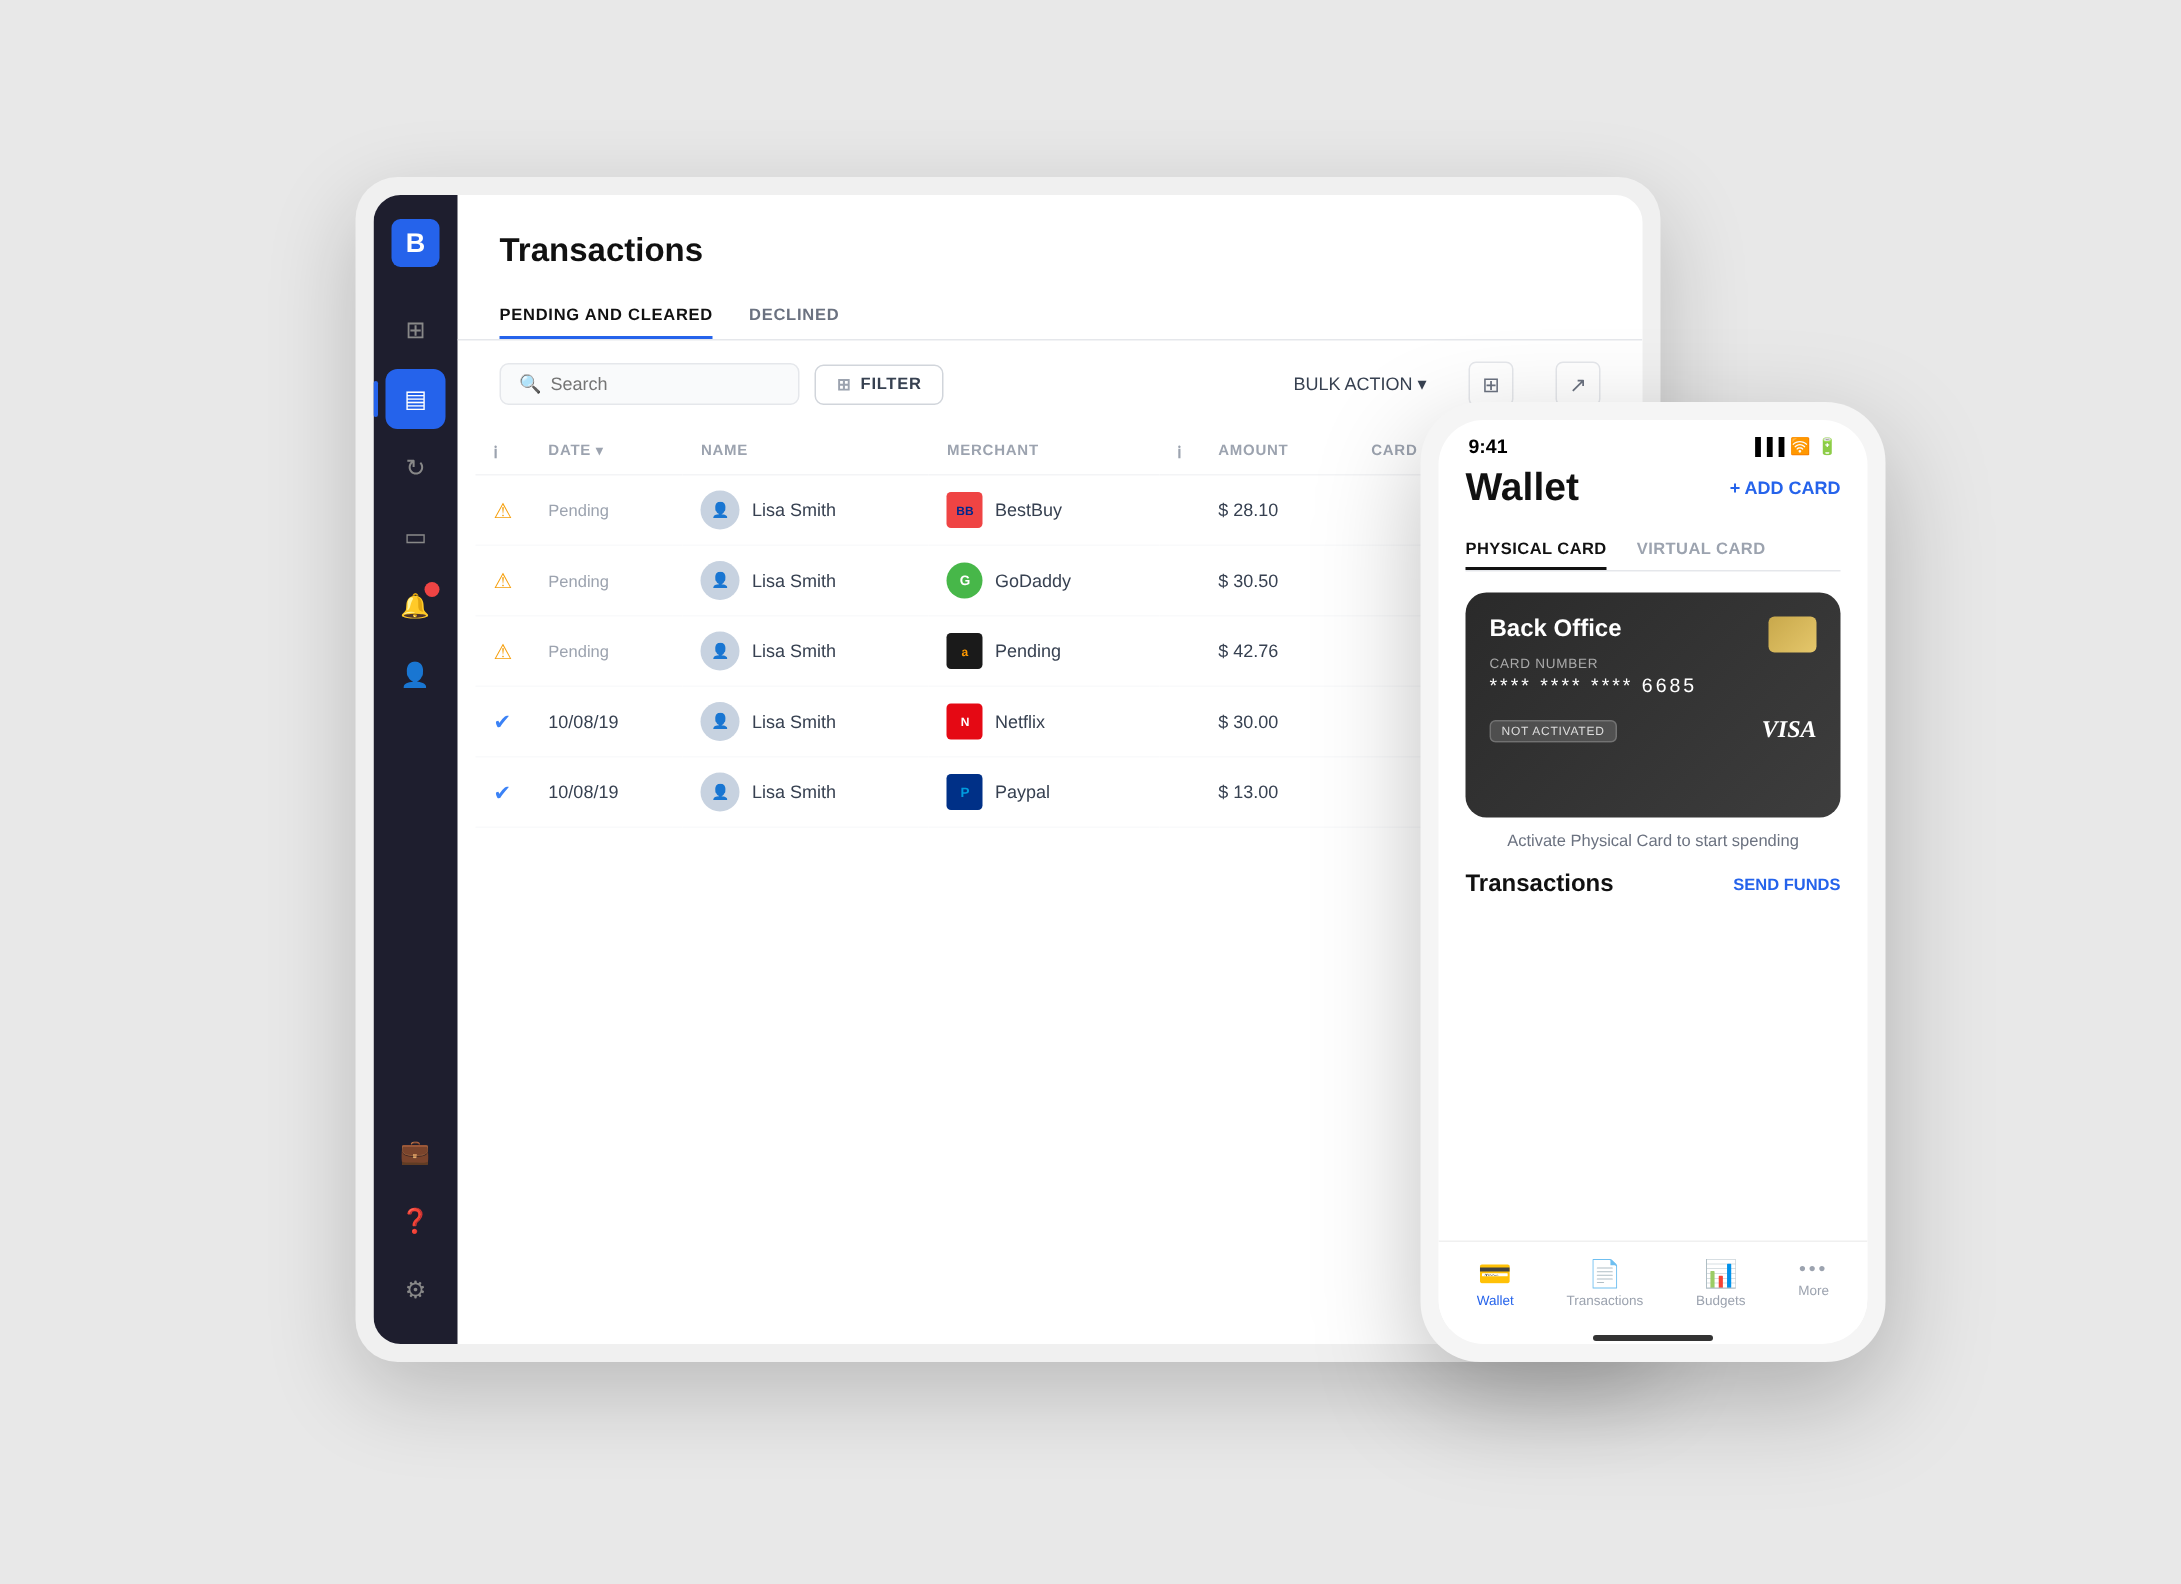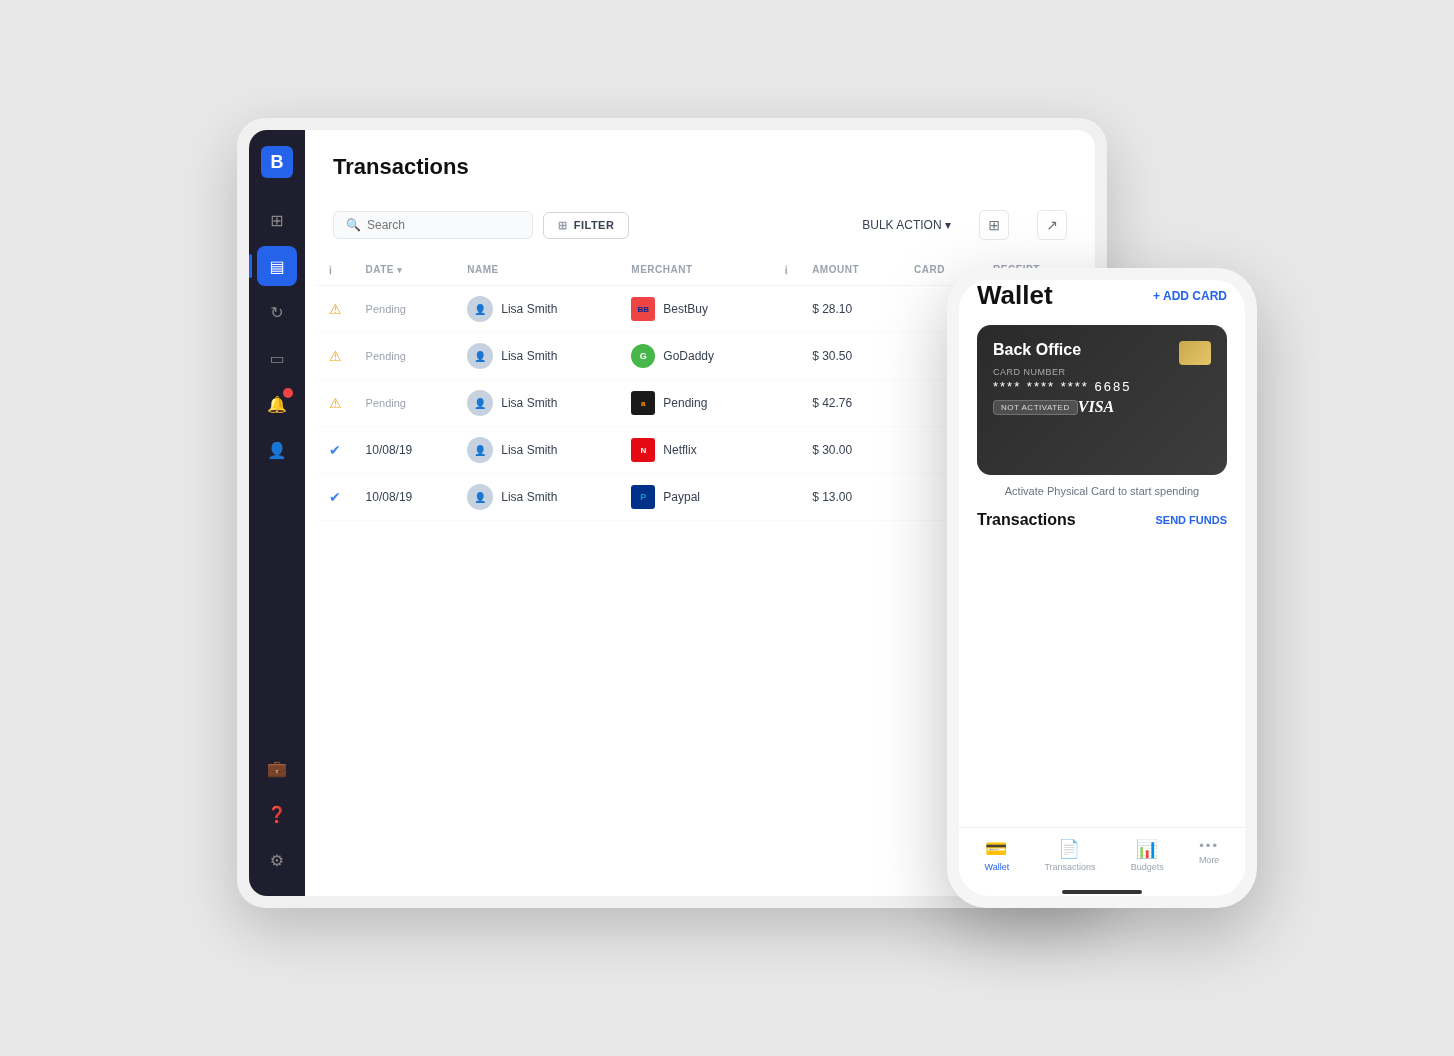--- a/index.html
+++ b/index.html
@@ -372,23 +372,23 @@
       letter-spacing: 0.5px;
       margin-top: 8px;
     }
     .card-number {
       font-size: 13px;
       letter-spacing: 2px;
       margin-top: 2px;
     }
     .card-footer {
       display: flex;
-      justify-content: flex-start;
-      align-items: center;
-      margin-top: 4px;
+      justify-content: space-between;
+      align-items: center;
+      margin-top: 14px;
     }
     .not-activated-badge {
       background: rgba(255,255,255,0.15);
       border: 1px solid rgba(255,255,255,0.2);
       border-radius: 4px;
       padding: 2px 7px;
       font-size: 8px;
       letter-spacing: 0.5px;
       color: #ddd;
     }
@@ -510,20 +510,24 @@
           <span>❓</span>
         </div>
         <div class="sidebar-item">
           <span>⚙</span>
         </div>
       </div>
 
       <div class="main-content">
         <div class="main-header">
           <h1 class="main-title">Transactions</h1>
+        </div>
+        <div class="tab-bar">
+          <div class="tab-item active">PENDING AND CLEARED</div>
+          <div class="tab-item">DECLINED</div>
         </div>
         <div class="toolbar">
           <div class="search-box">
             <span style="color:#9ca3af;font-size:12px">🔍</span>
             <input type="text" placeholder="Search" style="">
           </div>
           <button class="filter-btn">
             <span style="color:#9ca3af">⊞</span>
             <span>FILTER</span>
           </button>
@@ -658,25 +662,37 @@
             </tbody>
           </table>
         </div>
       </div>
     </div>
   </div>
 
   <div class="phone">
     <div class="phone-inner">
 
+      <div class="phone-status-bar">
+        <span class="phone-time">9:41</span>
+        <span class="phone-icons">
+          <span>▐▐▐</span>
+          <span>🛜</span>
+          <span>🔋</span>
+        </span>
+      </div>
 
       <div class="phone-scroll">
         <div class="wallet-header">
           <span class="wallet-title">Wallet</span>
           <span class="add-card-btn">+ ADD CARD</span>
+        </div>
+        <div class="phone-tabs">
+          <div class="phone-tab active">PHYSICAL CARD</div>
+          <div class="phone-tab">VIRTUAL CARD</div>
         </div>
         <div class="credit-card">
           <div class="card-brand-name">Back Office</div>
           <div class="card-chip"></div>
           <div class="card-number-label">CARD NUMBER</div>
           <div class="card-number">**** **** **** 6685</div>
           <div class="card-footer">
             <span class="not-activated-badge">NOT ACTIVATED</span>
             <span class="visa-logo">VISA</span>
           </div>

